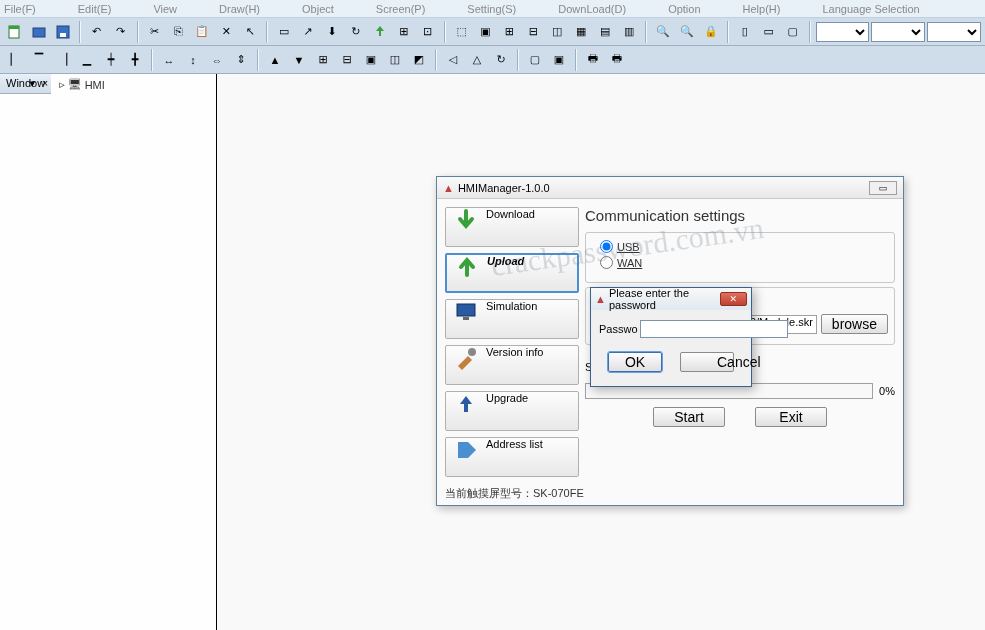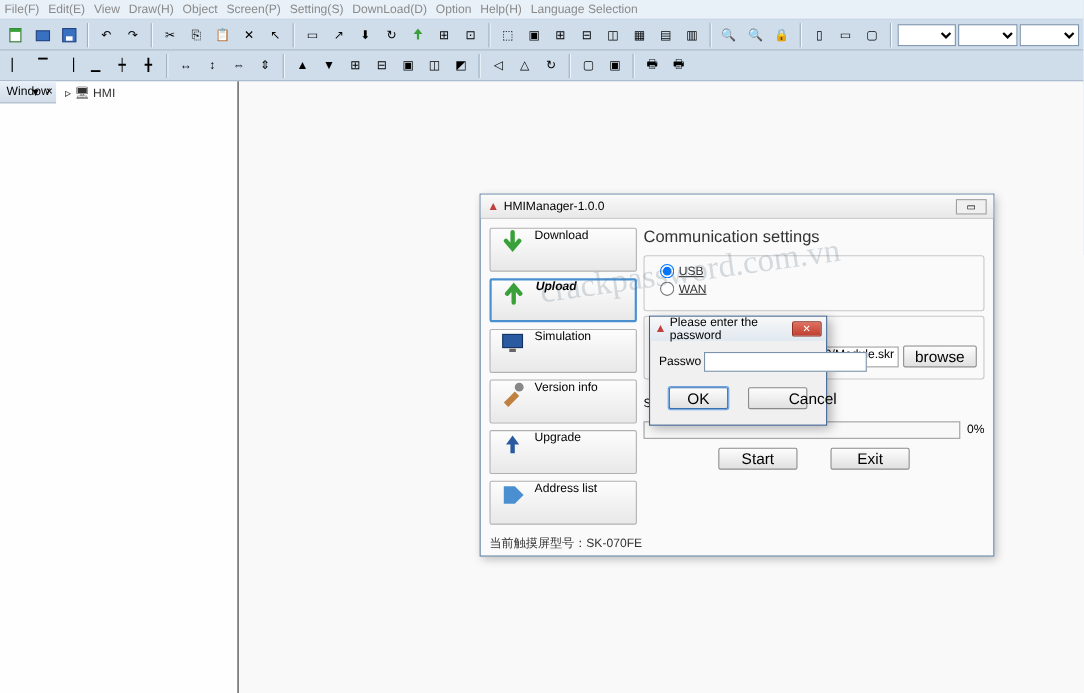--- a/index.html
+++ b/index.html
@@ -1,18 +1,18 @@
 <!DOCTYPE html>
 <html><head>
 <meta charset="utf-8">
 <style>
 * { box-sizing: border-box; margin: 0; padding: 0; font-family: Tahoma, Arial, sans-serif; font-size: 11px; }
 body { width: 985px; height: 630px; background: #d4e4f0; overflow: hidden; position: relative; }
 
-.menubar { height: 18px; background: #e8f0f8; display: flex; align-items: center; padding: 0 4px; color: #8a8a8a; border-bottom: 1px solid #c0d0e0; }
+.menubar { height: 18px; background: #e8f0f8; display: flex; align-items: center; padding: 0 4px; color: #8a8a8a; border-bottom: 1px solid #c0d0e0; gap: 34px; }
 .menubar span { margin-right: 8px; cursor: default; }
 
 .toolbar { height: 28px; background: #cfddeb; border-bottom: 1px solid #a0b0c0; display: flex; align-items: center; padding: 0 4px; gap: 2px; }
 .toolbar .btn { width: 22px; height: 22px; display: flex; align-items: center; justify-content: center; border: 1px solid transparent; cursor: pointer; }
 .toolbar .sep { width: 2px; height: 22px; border-left: 1px solid #a0b0c0; border-right: 1px solid #f0f8ff; margin: 0 3px; }
 .toolbar select { width: 54px; height: 20px; background: white; border: 1px solid #7a92ab; font-size: 11px; }
 
 .toolbar2 { height: 28px; background: #cfddeb; border-bottom: 1px solid #a0b0c0; display: flex; align-items: center; padding: 0 4px; gap: 2px; }
 .toolbar2 .btn { width: 22px; height: 22px; display: flex; align-items: center; justify-content: center; cursor: pointer; }
 .toolbar2 .sep { width: 2px; height: 22px; border-left: 1px solid #a0b0c0; border-right: 1px solid #f0f8ff; margin: 0 3px; }

